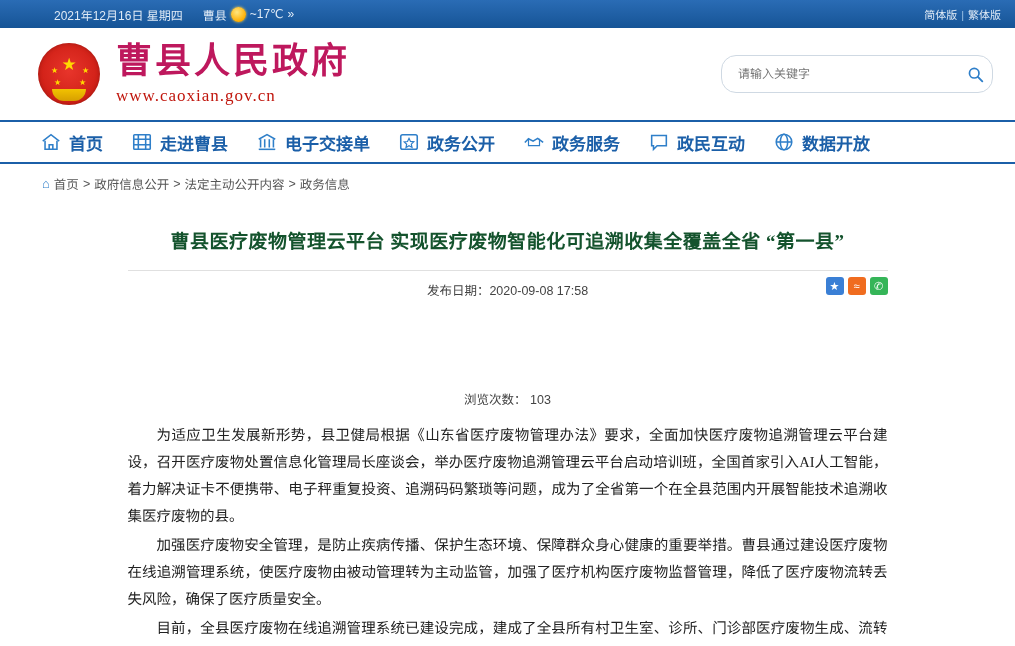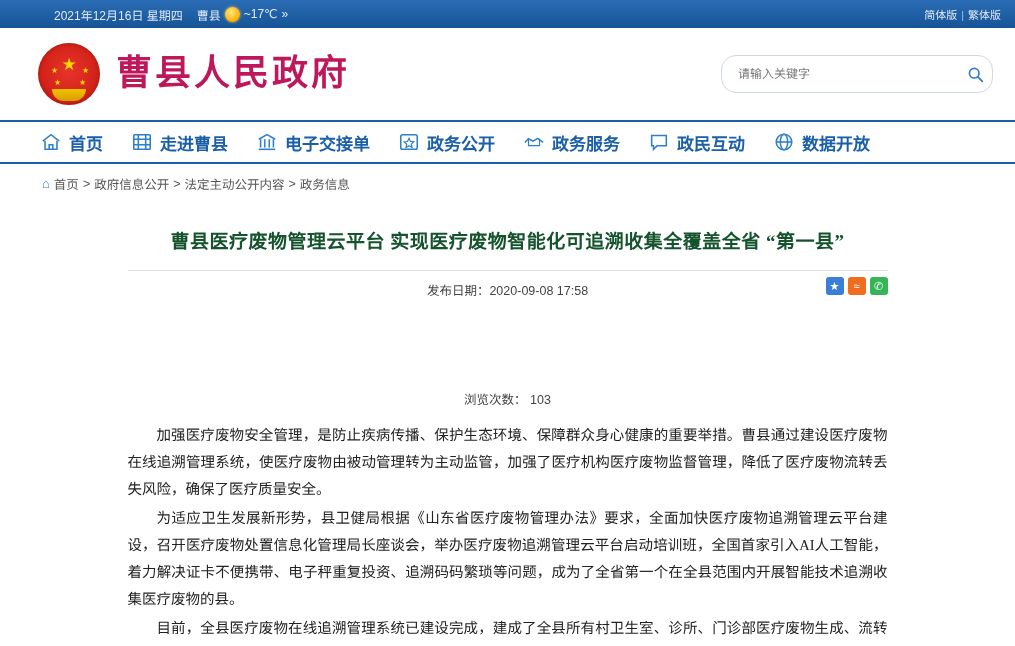--- a/index.html
+++ b/index.html
@@ -27,21 +27,21 @@
     align-items: center;
     font-size: 12px;
     padding: 5px 14px;
     box-sizing: border-box;
   }
   .topbar .date {
     margin-left: 40px;
     white-space: nowrap;
   }
   .topbar .weather {
-    margin-left: 14px;
+    margin-left: 20px;
     display: flex;
     align-items: center;
     gap: 4px;
     white-space: nowrap;
   }
   .sun {
     width: 15px; height: 15px;
     border-radius: 50%;
     background: radial-gradient(circle at 40% 35%, #ffe680, #ffae00 70%);
     display: inline-block;
@@ -284,20 +284,21 @@
   <div class="emblem">
     <span class="star">★</span>
     <span class="star s2">★</span>
     <span class="star s3">★</span>
     <span class="star s4">★</span>
     <span class="star s5">★</span>
     <span class="gear"></span>
   </div>
   <div class="titleblock">
     <div class="gov-title">曹县人民政府</div>
+    <div class="gov-url">www.caoxian.gov.cn</div>
   </div>
   <div class="spacer"></div>
   <div class="searchbox">
     <input type="text" placeholder="请输入关键字" style="">
     <button class="search-btn">
       <svg width="17" height="17" viewBox="0 0 20 20">
         <circle cx="8.5" cy="8.5" r="5.6" fill="none" stroke="#2f7fc9" stroke-width="2"></circle>
         <line x1="12.8" y1="12.8" x2="18" y2="18" stroke="#2f7fc9" stroke-width="2.2" stroke-linecap="round"></line>
       </svg>
     </button>
@@ -403,17 +404,17 @@
       <span>浏览次数：</span>&nbsp;<span>103</span>
     </span>
     <span class="share">
       <i class="i1">★</i>
       <i class="i2">≈</i>
       <i class="i3">✆</i>
     </span>
   </div>
 
   <div class="body-text">
+    <p>为适应卫生发展新形势，县卫健局根据《山东省医疗废物管理办法》要求，全面加快医疗废物追溯管理云平台建设，召开医疗废物处置信息化管理局长座谈会，举办医疗废物追溯管理云平台启动培训班，全国首家引入AI人工智能，着力解决证卡不便携带、电子秤重复投资、追溯码码繁琐等问题，成为了全省第一个在全县范围内开展智能技术追溯收集医疗废物的县。</p>
     <p>加强医疗废物安全管理，是防止疾病传播、保护生态环境、保障群众身心健康的重要举措。曹县通过建设医疗废物在线追溯管理系统，使医疗废物由被动管理转为主动监管，加强了医疗机构医疗废物监督管理，降低了医疗废物流转丢失风险，确保了医疗质量安全。</p>
-    <p>为适应卫生发展新形势，县卫健局根据《山东省医疗废物管理办法》要求，全面加快医疗废物追溯管理云平台建设，召开医疗废物处置信息化管理局长座谈会，举办医疗废物追溯管理云平台启动培训班，全国首家引入AI人工智能，着力解决证卡不便携带、电子秤重复投资、追溯码码繁琐等问题，成为了全省第一个在全县范围内开展智能技术追溯收集医疗废物的县。</p>
     <p>目前，全县医疗废物在线追溯管理系统已建设完成，建成了全县所有村卫生室、诊所、门诊部医疗废物生成、流转的实时信息采集监控全覆盖，达到了医疗废物院内收集的可追溯性、扩展性和透明性，实现了"信息化、智能化、科学化"规范管理：信息化：将原来手工登记，人工医废交接，提升到系统化、无纸化办公，系统实现智能提醒、逾期预警、电子交接单、全过程监控、追溯，提高了工作效率。智能化：引入全国首家AI人工智能技术，机构在医废贮存、收集、追溯时，可实现刷脸医废收集、电子秤重量数字识别等智能化操作，手写追溯码识别，节约了服务成本。科学化：医疗废物本身具有传染性，建设全县医疗废物在线追溯管理系统，避免了直接接触，防止了医废感染风险。</p>
   </div>
 </div>
 
 </body></html>

